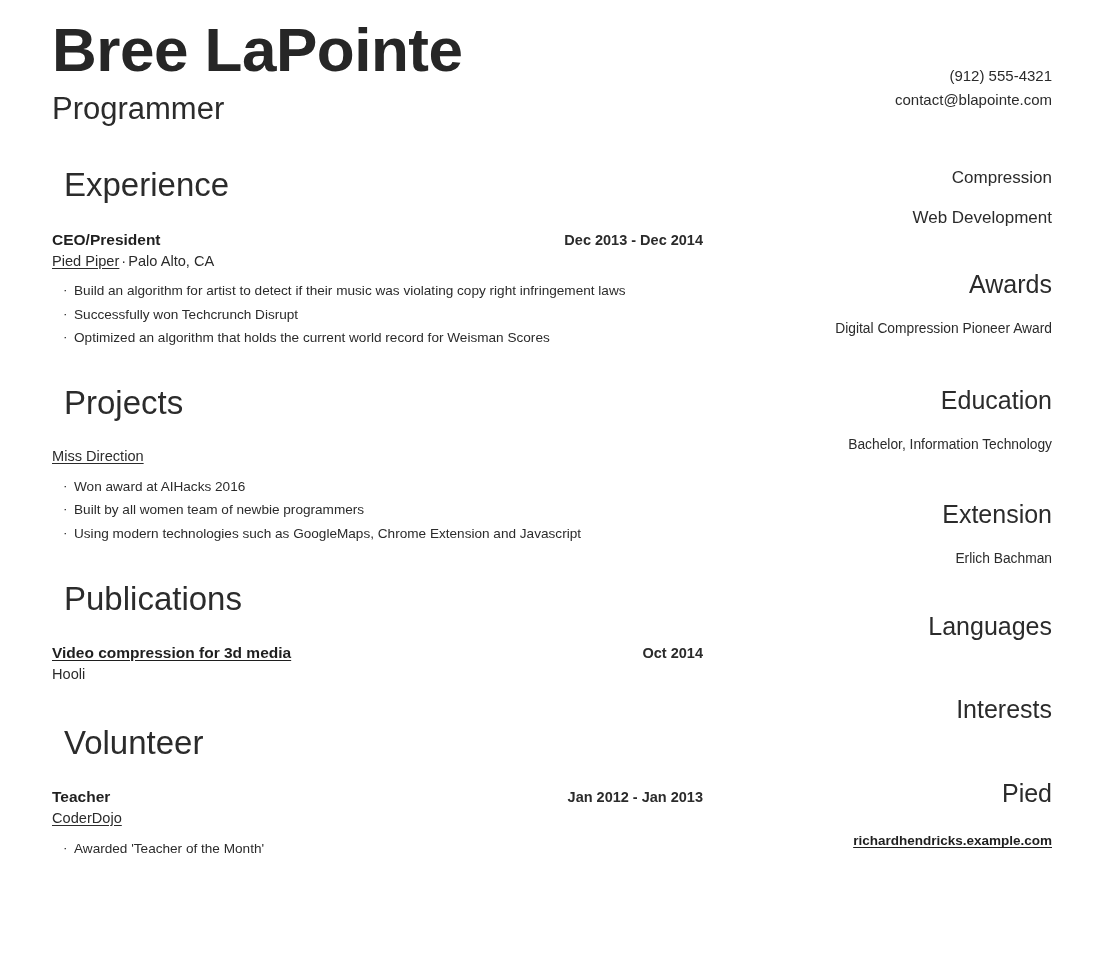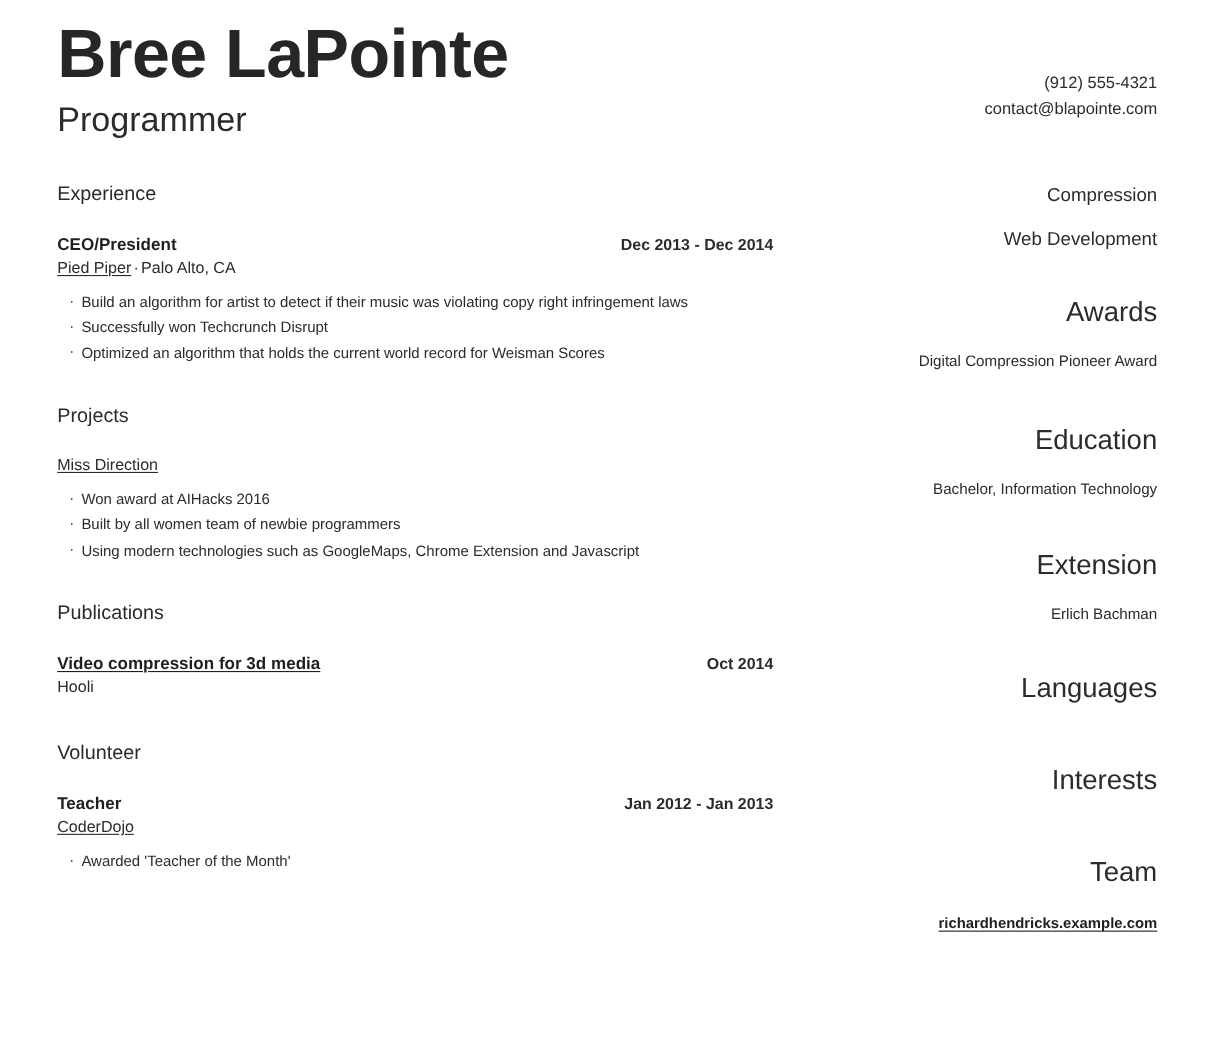--- a/index.html
+++ b/index.html
@@ -71,24 +71,24 @@
     flex: 0 0 651px;
   }
   .col-side {
     flex: 1 1 auto;
     padding-left: 38px;
   }
 
   
   .section { margin-bottom: 34px; }
   .section-heading {
-    font-size: 18px;
+    font-size: 33px;
     font-weight: normal;
     line-height: 1.1;
-    margin: 0 0 26px 0;
+    margin: 0 0 26px 12px;
     color: #2b2b2b;
   }
   .entry { margin-bottom: 6px; }
   .entry-row {
     display: flex;
     justify-content: space-between;
     align-items: baseline;
   }
   .entry-title {
     font-size: 15.5px;
@@ -287,21 +287,21 @@
         <h2 class="side-heading" style="margin-bottom:0;">Languages</h2>
         <div class="side-empty"></div>
       </div>
 
       <div class="side-section side-interests">
         <h2 class="side-heading" style="margin-bottom:0;">Interests</h2>
         <div class="side-empty"></div>
       </div>
 
       <div class="side-section side-links">
-        <h2 class="side-heading" style="margin-bottom:24px;">Team</h2>
+        <h2 class="side-heading" style="margin-bottom:24px;">Pied</h2>
         <div>
           <span class="side-item-link">richardhendricks.example.com</span>
         </div>
       </div>
 
     </div>
   </div>
 </div>
 
 </body></html>

